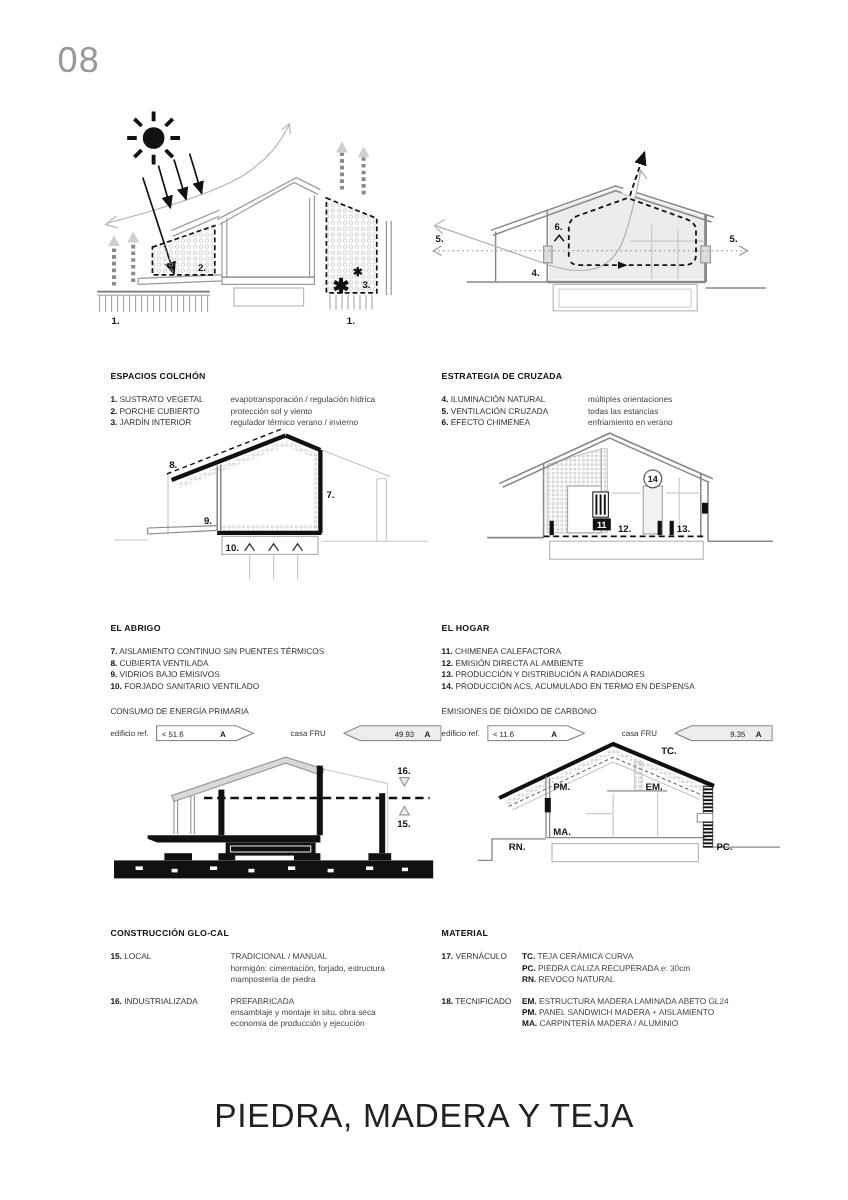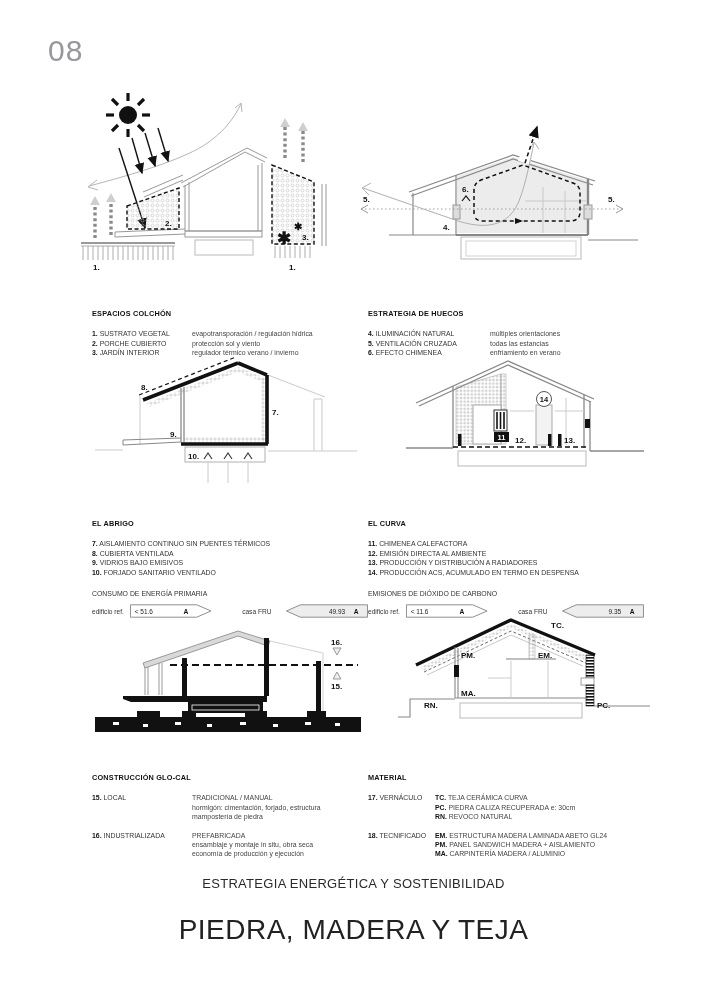--- a/index.html
+++ b/index.html
@@ -356,21 +356,21 @@
       <div class="item"><b>1.</b> <span>SUSTRATO VEGETAL</span></div>
       <div class="desc">evapotransporación / regulación hídrica</div>
       <div class="item"><b>2.</b> <span>PORCHE CUBIERTO</span></div>
       <div class="desc">protección sol y viento</div>
       <div class="item"><b>3.</b> <span>JARDÍN INTERIOR</span></div>
       <div class="desc">regulador térmico verano / invierno</div>
     </div>
   </div>
 
   <div class="block" style="left:368px;top:279px">
-    <h3>ESTRATEGIA DE HUECOS</h3>
+    <h3>ESTRATEGIA DE CRUZADA</h3>
     <div class="cols wide">
       <div class="item"><b>4.</b> <span>ILUMINACIÓN NATURAL</span></div>
       <div class="desc">múltiples orientaciones</div>
       <div class="item"><b>5.</b> <span>VENTILACIÓN CRUZADA</span></div>
       <div class="desc">todas las estancias</div>
       <div class="item"><b>6.</b> <span>EFECTO CHIMENEA</span></div>
       <div class="desc">enfriamiento en verano</div>
     </div>
   </div>
 
@@ -391,21 +391,21 @@
       <span class="mlabel casa">casa FRU</span>
       <svg width="86" height="14" viewBox="0 0 86 14">
         <polygon points="15,0.5 85.5,0.5 85.5,13.5 15,13.5 0.5,7" fill="#ededed" stroke="#8a8a8a"></polygon>
         <text x="62" y="10" class="mval" text-anchor="end">49.93</text>
         <text x="71" y="10" class="mgrade">A</text>
       </svg>
     </div>
   </div>
 
   <div class="block" style="left:368px;top:489px">
-    <h3>EL CURVA</h3>
+    <h3>EL HOGAR</h3>
     <div class="item"><b>11.</b> <span>CHIMENEA CALEFACTORA</span></div>
     <div class="item"><b>12.</b> <span>EMISIÓN DIRECTA AL AMBIENTE</span></div>
     <div class="item"><b>13.</b> <span>PRODUCCIÓN Y DISTRIBUCIÓN A RADIADORES</span></div>
     <div class="item"><b>14.</b> <span>PRODUCCIÓN ACS, ACUMULADO EN TERMO EN DESPENSA</span></div>
     <div class="meter-title">EMISIONES DE DIÓXIDO DE CARBONO</div>
     <div class="meter-row">
       <span class="mlabel">edificio ref.</span>
       <svg width="86" height="14" viewBox="0 0 86 14">
         <polygon points="0.5,0.5 70,0.5 85,7 70,13.5 0.5,13.5" fill="#fff" stroke="#8a8a8a"></polygon>
         <text x="5" y="10" class="mval">&lt; 11.6</text>
@@ -449,16 +449,15 @@
       </div>
       <div class="item"><b>18.</b> <span>TECNIFICADO</span></div>
       <div class="desc">
         <div><b>EM.</b> <span>ESTRUCTURA MADERA LAMINADA ABETO GL24</span></div>
         <div><b>PM.</b> <span>PANEL SANDWICH MADERA + AISLAMIENTO</span></div>
         <div><b>MA.</b> <span>CARPINTERÍA MADERA / ALUMINIO</span></div>
       </div>
     </div>
   </div>
 
-  <div class="footer-sub">ESTRATEGIA ENERGÉTICA Y SOSTENIBILIDAD</div>
   <div class="footer-main">PIEDRA, MADERA Y TEJA</div>
 
 </div>
 
 </body></html>

